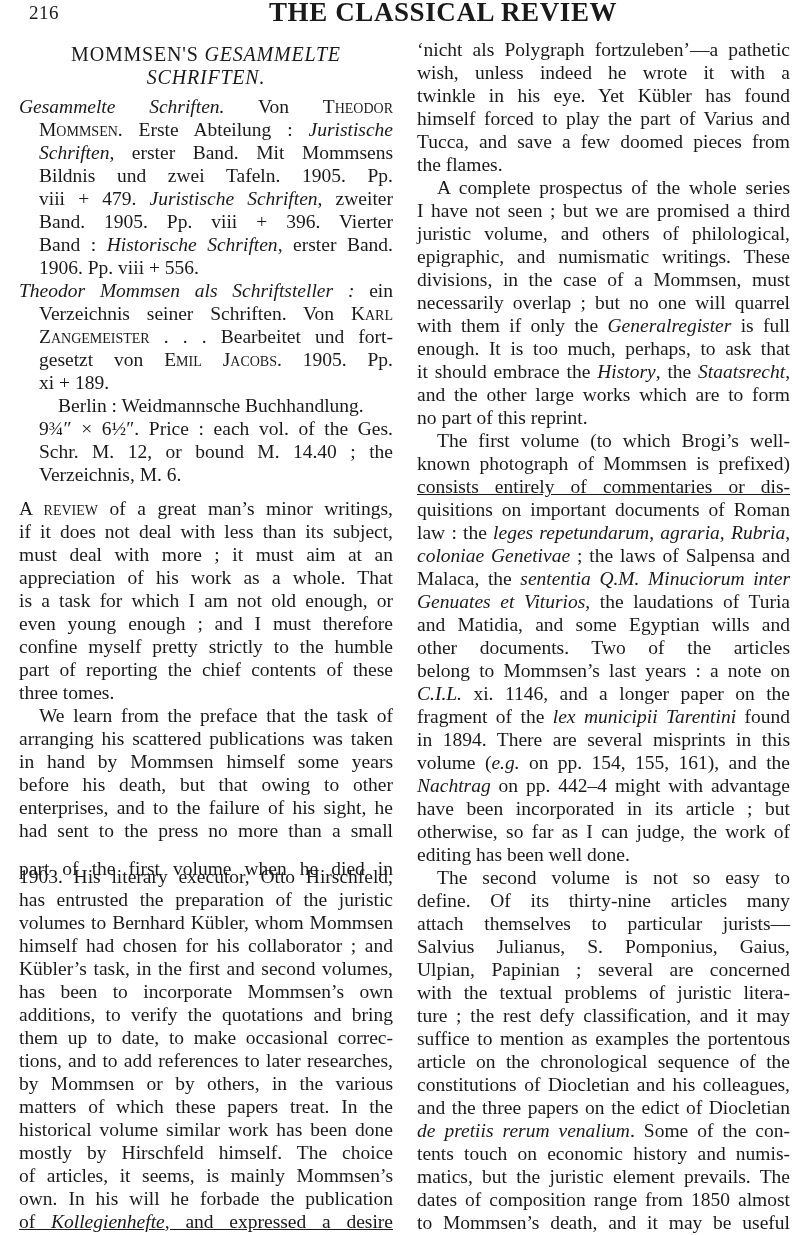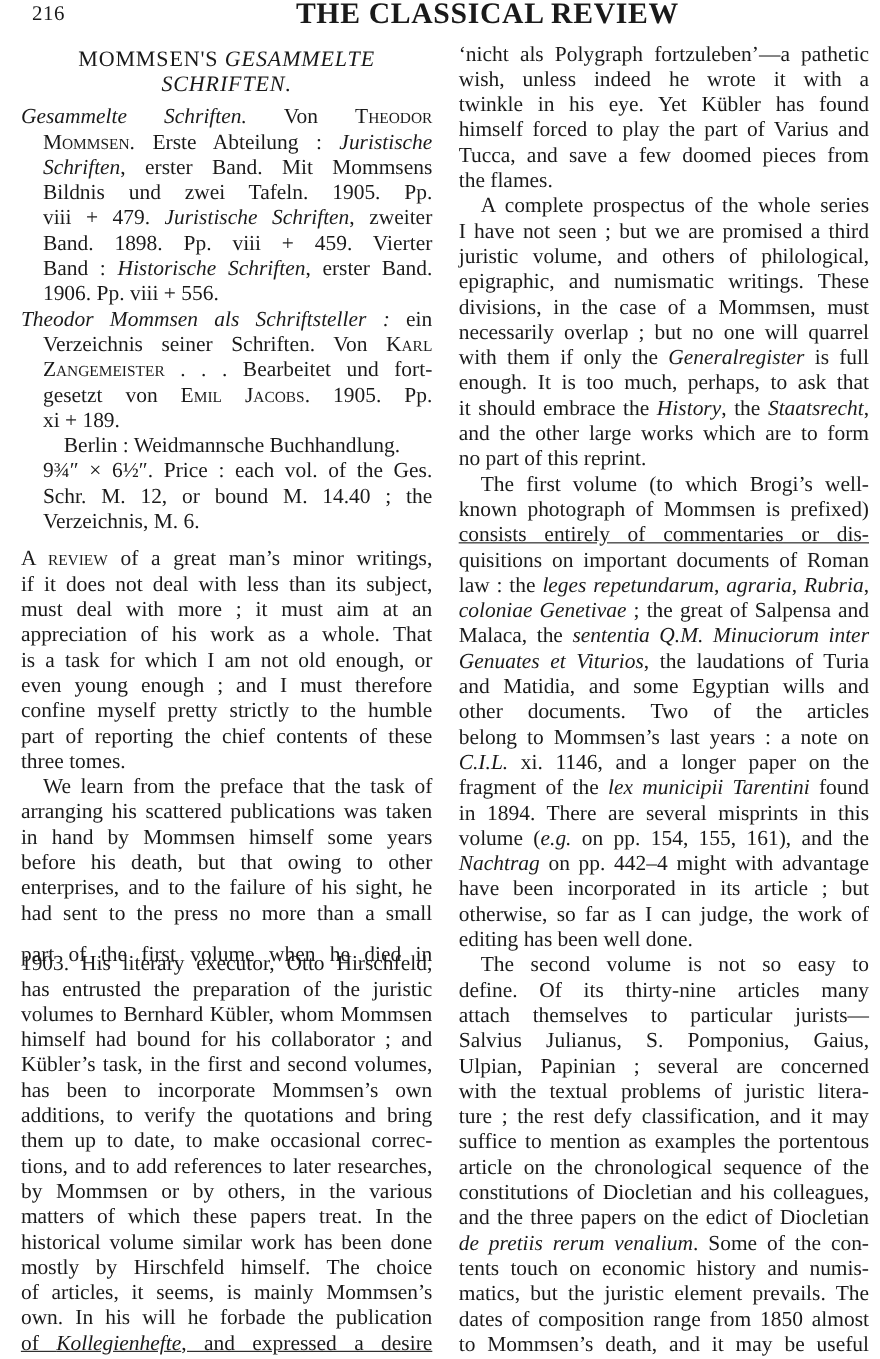--- a/index.html
+++ b/index.html
@@ -47,21 +47,21 @@
 </div>
 
 <div class="col col-left" id="col-left">
     <div class="line center title-line" style="top: 43px;"><span>MOMMSEN'S </span><span class="it">GESAMMELTE</span></div>
     <div class="line center title-line" style="top: 66px;"><span class="it">SCHRIFTEN.</span></div>
     <div class="line " style="top: 95px;"><span class="it">Gesammelte Schriften.</span><span> Von </span><span class="sc">Theodor</span></div>
     <div class="line indent2" style="top: 118px;"><span class="sc">Mommsen</span><span>. Erste Abteilung : </span><span class="it">Juristische</span></div>
     <div class="line indent2" style="top: 141px;"><span class="it">Schriften</span><span>, erster Band. Mit Mommsens</span></div>
     <div class="line indent2" style="top: 164px;"><span>Bildnis und zwei Tafeln. 1905. Pp.</span></div>
     <div class="line indent2" style="top: 187px;"><span>viii + 479. </span><span class="it">Juristische Schriften</span><span>, zweiter</span></div>
-    <div class="line indent2" style="top: 210px;"><span>Band. 1898. Pp. viii + 459. Vierter</span></div>
+    <div class="line indent2" style="top: 210px;"><span>Band. 1905. Pp. viii + 396. Vierter</span></div>
     <div class="line indent2" style="top: 233px;"><span>Band : </span><span class="it">Historische Schriften</span><span>, erster Band.</span></div>
     <div class="line indent2 last" style="top: 256px;"><span>1906. Pp. viii + 556.</span></div>
     <div class="line " style="top: 279px;"><span class="it">Theodor Mommsen als Schriftsteller :</span><span> ein</span></div>
     <div class="line indent2" style="top: 302px;"><span>Verzeichnis seiner Schriften. Von </span><span class="sc">Karl</span></div>
     <div class="line indent2" style="top: 325px;"><span class="sc">Zangemeister</span><span> . . . Bearbeitet und fort-</span></div>
     <div class="line indent2" style="top: 348px;"><span>gesetzt von </span><span class="sc">Emil Jacobs</span><span>. 1905. Pp.</span></div>
     <div class="line indent2 last" style="top: 371px;"><span>xi + 189.</span></div>
     <div class="line indent1 last" style="top: 394px;"><span>Berlin : Weidmannsche Buchhandlung.</span></div>
     <div class="line indent2" style="top: 417px;"><span>9¾″ × 6½″. Price : each vol. of the Ges.</span></div>
     <div class="line indent2" style="top: 440px;"><span>Schr. M. 12, or bound M. 14.40 ; the</span></div>
@@ -78,21 +78,21 @@
     <div class="line  para" style="top: 704px;"><span>We learn from the preface that the task of</span></div>
     <div class="line " style="top: 727px;"><span>arranging his scattered publications was taken</span></div>
     <div class="line " style="top: 750px;"><span>in hand by Mommsen himself some years</span></div>
     <div class="line " style="top: 773px;"><span>before his death, but that owing to other</span></div>
     <div class="line " style="top: 796px;"><span>enterprises, and to the failure of his sight, he</span></div>
     <div class="line " style="top: 819px;"><span>had sent to the press no more than a small</span></div>
     <div class="line " style="top: 842px; margin-top: 15px;"><span>part of the first volume when he died in</span></div>
     <div class="line " style="top: 865px;"><span>1903. His literary executor, Otto Hirschfeld,</span></div>
     <div class="line " style="top: 888px;"><span>has entrusted the preparation of the juristic</span></div>
     <div class="line " style="top: 911px;"><span>volumes to Bernhard Kübler, whom Mommsen</span></div>
-    <div class="line " style="top: 934px;"><span>himself had bound for his collaborator ; and</span></div>
+    <div class="line " style="top: 934px;"><span>himself had chosen for his collaborator ; and</span></div>
     <div class="line " style="top: 957px;"><span>Kübler’s task, in the first and second volumes,</span></div>
     <div class="line " style="top: 980px;"><span>has been to incorporate Mommsen’s own</span></div>
     <div class="line " style="top: 1003px;"><span>additions, to verify the quotations and bring</span></div>
     <div class="line " style="top: 1026px;"><span>them up to date, to make occasional correc-</span></div>
     <div class="line " style="top: 1049px;"><span>tions, and to add references to later researches,</span></div>
     <div class="line " style="top: 1072px;"><span>by Mommsen or by others, in the various</span></div>
     <div class="line " style="top: 1095px;"><span>matters of which these papers treat. In the</span></div>
     <div class="line " style="top: 1118px;"><span>historical volume similar work has been done</span></div>
     <div class="line " style="top: 1141px;"><span>mostly by Hirschfeld himself. The choice</span></div>
     <div class="line " style="top: 1164px;"><span>of articles, it seems, is mainly Mommsen’s</span></div>
@@ -115,21 +115,21 @@
     <div class="line " style="top: 314px;"><span>with them if only the </span><span class="it">Generalregister</span><span> is full</span></div>
     <div class="line " style="top: 337px;"><span>enough. It is too much, perhaps, to ask that</span></div>
     <div class="line " style="top: 360px;"><span>it should embrace the </span><span class="it">History</span><span>, the </span><span class="it">Staatsrecht</span><span>,</span></div>
     <div class="line " style="top: 383px;"><span>and the other large works which are to form</span></div>
     <div class="line  last" style="top: 406px;"><span>no part of this reprint.</span></div>
     <div class="line  para" style="top: 429px;"><span>The first volume (to which Brogi’s well-</span></div>
     <div class="line " style="top: 452px;"><span>known photograph of Mommsen is prefixed)</span></div>
     <div class="line " style="top: 475px; text-decoration: underline;"><span>consists entirely of commentaries or dis-</span></div>
     <div class="line " style="top: 498px;"><span>quisitions on important documents of Roman</span></div>
     <div class="line " style="top: 521px;"><span>law : the </span><span class="it">leges repetundarum</span><span>, </span><span class="it">agraria</span><span>, </span><span class="it">Rubria</span><span>,</span></div>
-    <div class="line " style="top: 544px;"><span class="it">coloniae Genetivae</span><span> ; the great of Salpensa and</span></div>
+    <div class="line " style="top: 544px;"><span class="it">coloniae Genetivae</span><span> ; the laws of Salpensa and</span></div>
     <div class="line " style="top: 567px;"><span>Malaca, the </span><span class="it">sententia Q.M. Minuciorum inter</span></div>
     <div class="line " style="top: 590px;"><span class="it">Genuates et Viturios</span><span>, the laudations of Turia</span></div>
     <div class="line " style="top: 613px;"><span>and Matidia, and some Egyptian wills and</span></div>
     <div class="line " style="top: 636px;"><span>other documents. Two of the articles</span></div>
     <div class="line " style="top: 659px;"><span>belong to Mommsen’s last years : a note on</span></div>
     <div class="line " style="top: 682px;"><span class="it">C.I.L.</span><span> xi. 1146, and a longer paper on the</span></div>
     <div class="line " style="top: 705px;"><span>fragment of the </span><span class="it">lex municipii Tarentini</span><span> found</span></div>
     <div class="line " style="top: 728px;"><span>in 1894. There are several misprints in this</span></div>
     <div class="line " style="top: 751px;"><span>volume (</span><span class="it">e.g.</span><span> on pp. 154, 155, 161), and the</span></div>
     <div class="line " style="top: 774px;"><span class="it">Nachtrag</span><span> on pp. 442–4 might with advantage</span></div>

